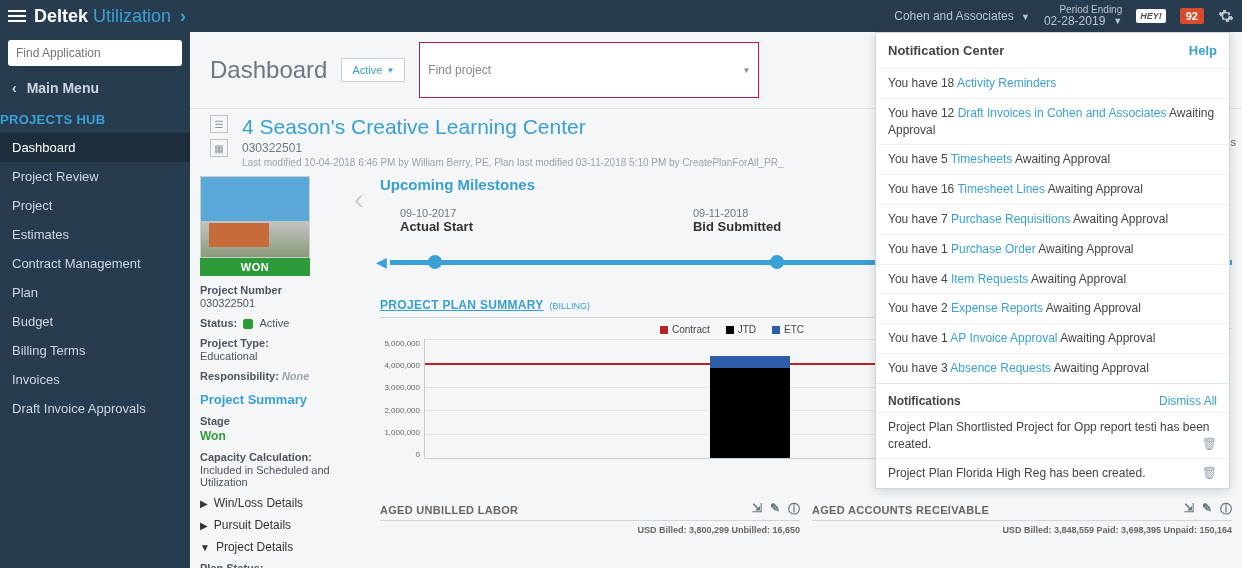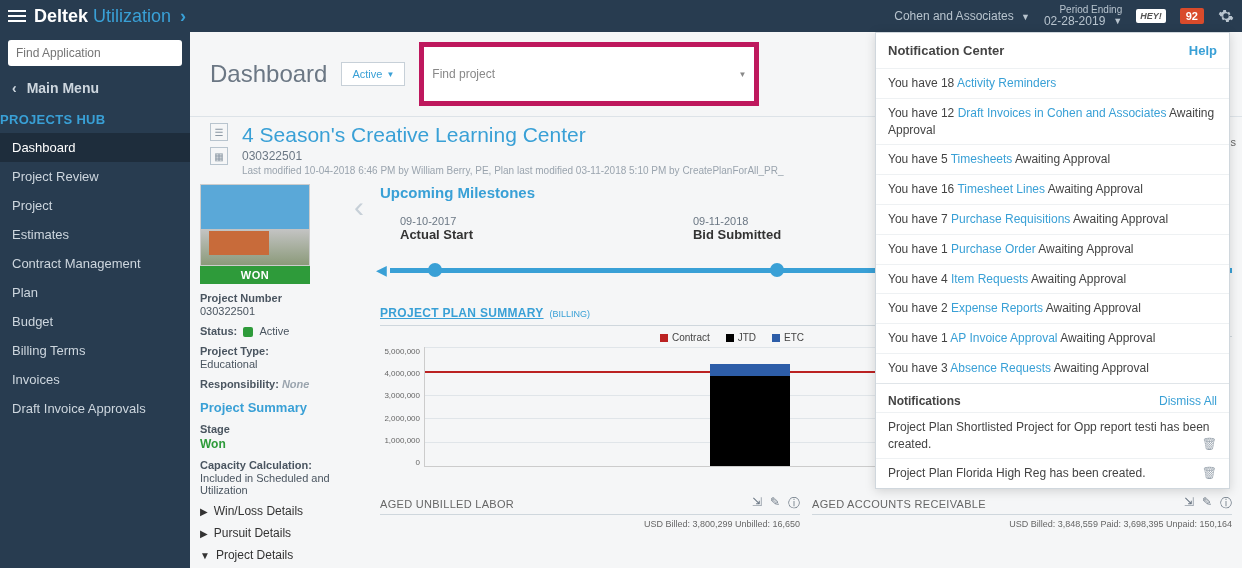--- a/index.html
+++ b/index.html
@@ -24,21 +24,21 @@
 .find-app { margin: 8px; background: #fff; border: none; border-radius: 3px; padding: 6px 8px; font-size: 12px; width: calc(100% - 16px); }
 .main-menu-row { display: flex; align-items: center; padding: 6px 12px; gap: 10px; font-weight: 600; font-size: 14px; }
 .chev-left { font-size: 14px; font-weight: 700; }
 .hub-title { color: #39a0d6; font-weight: 700; padding: 10px 0 6px; font-size: 13px; letter-spacing: 0.3px; }
 .nav-item { padding: 7px 12px; cursor: pointer; }
 .nav-item.active { background: #1e2d3c; color: #fff; }
 .content { flex: 1; background: #f5f6f7; position: relative; overflow: hidden; display: flex; flex-direction: column; }
 .content-header { display: flex; align-items: center; padding: 10px 20px; gap: 14px; border-bottom: 1px solid #dde3e8; }
 .page-title { font-size: 24px; color: #6b7784; font-weight: 300; }
 .status-btn { border: 1px solid #c7d0d8; background: #fff; font-size: 11px; padding: 5px 10px; color: #39a0d6; display: flex; align-items: center; gap: 4px; }
-.find-project { flex: 1; max-width: 340px; border: 5px solid #be185d; background: #fff; font-size: 12px; padding: 20px 8px; display: flex; justify-content: space-between; align-items: center; color: #888; }
+.find-project { flex: 1; max-width: 340px; border: 1px solid #be185d; background: #fff; font-size: 12px; padding: 20px 8px; display: flex; justify-content: space-between; align-items: center; color: #888; }
 .title-bar { display: flex; align-items: flex-start; padding: 6px 20px 2px; gap: 14px; }
 .title-icons { display: flex; flex-direction: column; gap: 6px; color: #8a97a3; }
 .title-icon-box { width: 18px; height: 18px; border: 1px solid #b8c4ce; display: flex; align-items: center; justify-content: center; font-size: 10px; }
 .project-title { font-size: 21px; color: #39a0d6; font-weight: 400; }
 .project-sub { font-size: 12px; color: #6b7784; margin-top: 2px; }
 .project-mod { font-size: 10px; color: #9aa4ae; margin-top: 2px; }
 .body-cols { display: flex; flex: 1; overflow: hidden; padding: 6px 10px 0 10px; gap: 10px; }
 .left-col { width: 150px; font-size: 12px; color: #4a5560; }
 .thumb { width: 110px; position: relative; }
 .thumb-img { width: 110px; height: 82px; background: linear-gradient(#5aa8d8 0%, #5aa8d8 55%, #c4c4c4 55%, #8b9a7a 100%); border: 1px solid #ccc; position: relative; }
@@ -73,21 +73,21 @@
 .plan-chart { position: relative; height: 140px; display: flex; }
 .y-axis { display: flex; flex-direction: column; justify-content: space-between; font-size: 8px; color: #666; text-align: right; padding-right: 4px; width: 44px; height: 120px; }
 .plot { flex: 1; position: relative; border-left: 1px solid #ccc; border-bottom: 1px solid #ccc; height: 120px; margin-right: 10px; }
 .gridline { position: absolute; left: 0; right: 0; border-top: 1px solid #e0e5e9; }
 .contract-line { position: absolute; left: 0; right: 0; border-top: 2px solid #b22; }
 .bar { position: absolute; width: 80px; left: 50%; transform: translateX(-50%); bottom: 0; background: #000; }
 .bar-top { position: absolute; top: 0; left: 0; right: 0; background: #2d5da8; }
 .progress-labels { display: flex; flex-direction: column; gap: 2px; font-size: 9px; color: #555; text-align: right; padding-right: 6px; margin-top: 8px; }
 .progress-row { display: flex; align-items: center; justify-content: flex-end; gap: 4px; }
 .progress-bar-stub { width: 40px; height: 10px; background: #000; }
-.lower-row { display: flex; gap: 12px; margin-top: 8px; }
+.lower-row { display: flex; gap: 12px; margin-top: 22px; font-weight: bold; }
 .lower-block { flex: 1; }
 .lower-head { display: flex; align-items: center; border-bottom: 1px solid #cfd7dd; padding-bottom: 2px; }
 .lower-title { font-size: 11px; color: #666; letter-spacing: 0.3px; }
 .lower-stats { font-size: 9px; color: #666; text-align: right; margin-top: 4px; }
 .notif-panel { position: absolute; right: 12px; top: 32px; width: 355px; background: #fff; border: 1px solid #d0d7dd; box-shadow: 0 2px 10px rgba(0,0,0,0.15); z-index: 50; font-size: 12px; color: #444; }
 .notif-head { display: flex; justify-content: space-between; padding: 10px 12px; font-weight: 700; font-size: 13px; }
 .notif-item { padding: 6px 12px; border-top: 1px solid #eef1f3; line-height: 1.4; }
 .notif-item .lnk { color: #39a0d6; cursor: pointer; }
 .notif-sub-head { display: flex; justify-content: space-between; padding: 10px 12px 4px; font-weight: 700; border-top: 1px solid #e0e5e9; }
 .dismiss { color: #39a0d6; font-weight: 400; cursor: pointer; font-size: 12px; margin-left: 20px; }

